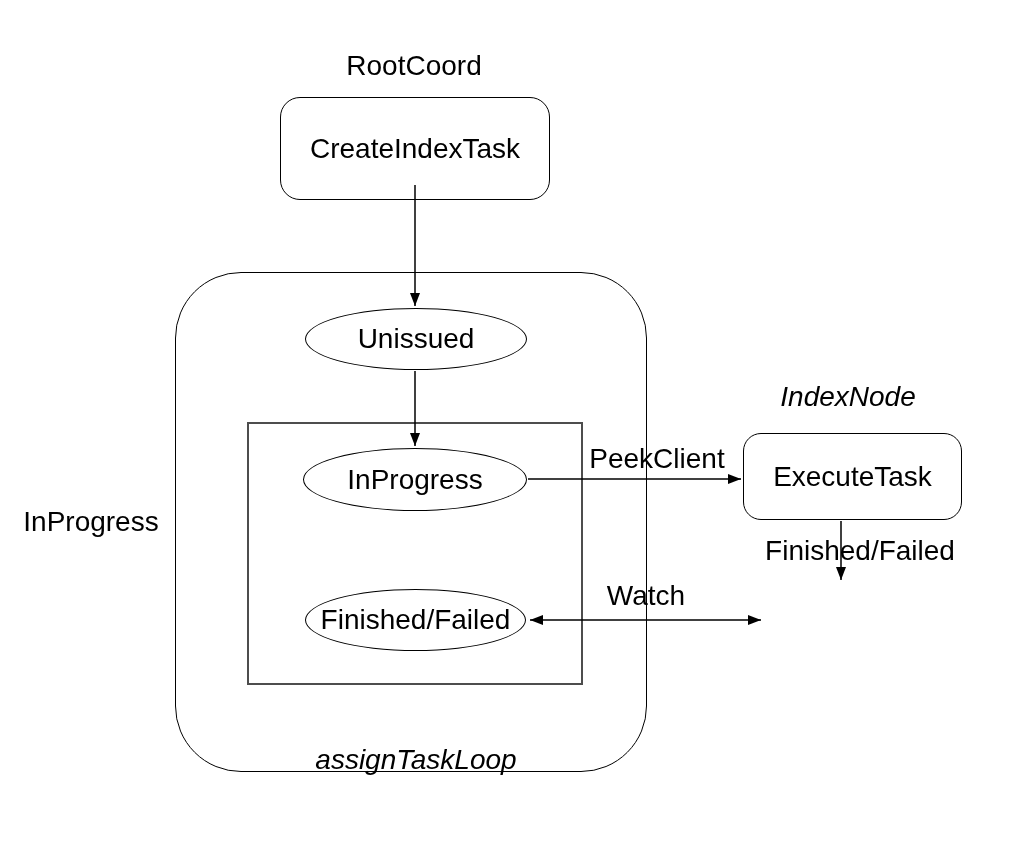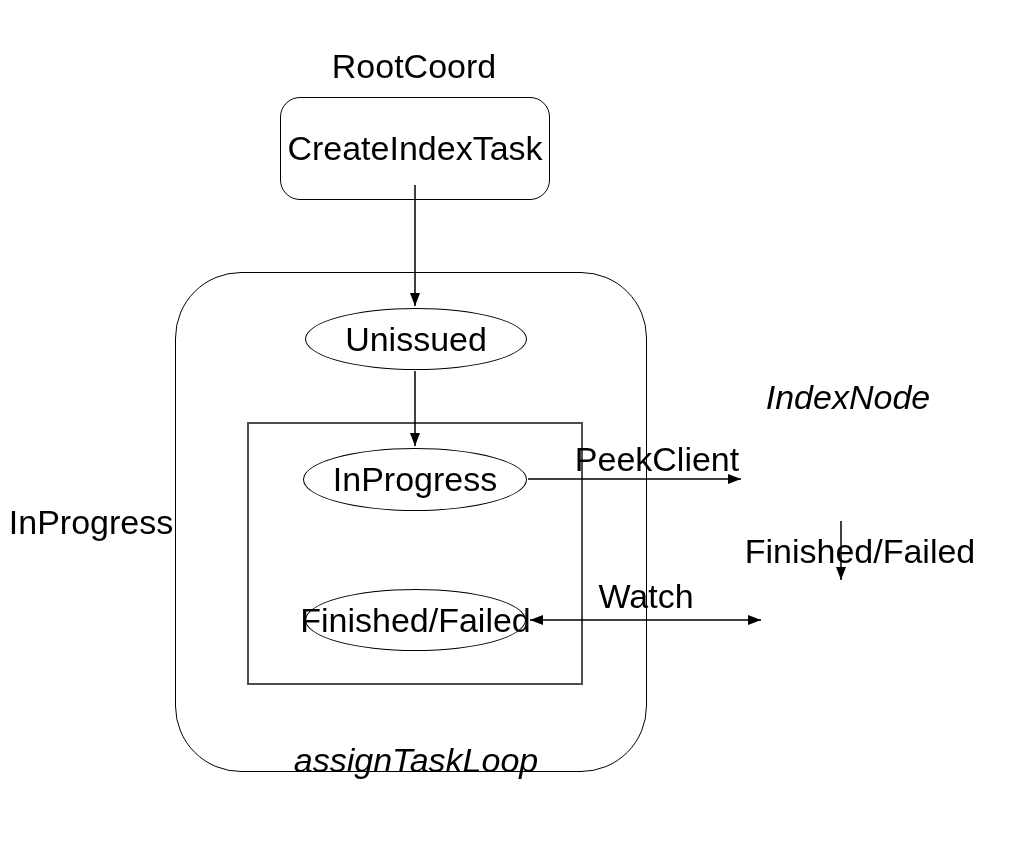--- a/index.html
+++ b/index.html
@@ -6,21 +6,21 @@
     margin: 0;
     padding: 0;
     background: #ffffff;
   }
   .canvas {
     position: relative;
     width: 1014px;
     height: 848px;
     background: #ffffff;
     font-family: "Liberation Sans", sans-serif;
-    font-size: 34px;
+    font-size: 28px;
     color: #000000;
     overflow: hidden;
   }
   .edges-layer {
     position: absolute;
     left: 0;
     top: 0;
     width: 1014px;
     height: 848px;
     pointer-events: none;
@@ -111,20 +111,23 @@
   </div>
 
   <div class="node node-ellipse" id="node-in-progress">
     <span>InProgress</span>
   </div>
 
   <div class="node node-ellipse" id="node-finished-failed">
     <span>Finished/Failed</span>
   </div>
 
+  <div class="node node-box" id="node-execute-task">
+    <span>ExecuteTask</span>
+  </div>
 
 
   <svg class="edges-layer" width="1014" height="848" viewBox="0 0 1014 848" xmlns="http://www.w3.org/2000/svg">
     <defs>
       <marker id="arrowhead" markerUnits="userSpaceOnUse" markerWidth="16" markerHeight="12" refX="13" refY="5" orient="auto-start-reverse">
         <path d="M0,0 L13,5 L0,10 Z" fill="#000000"></path>
       </marker>
     </defs>
     <line x1="415" y1="185" x2="415" y2="306" stroke="#000000" stroke-width="1.5" marker-end="url(#arrowhead)"></line>
     <line x1="415" y1="371" x2="415" y2="446" stroke="#000000" stroke-width="1.5" marker-end="url(#arrowhead)"></line>

